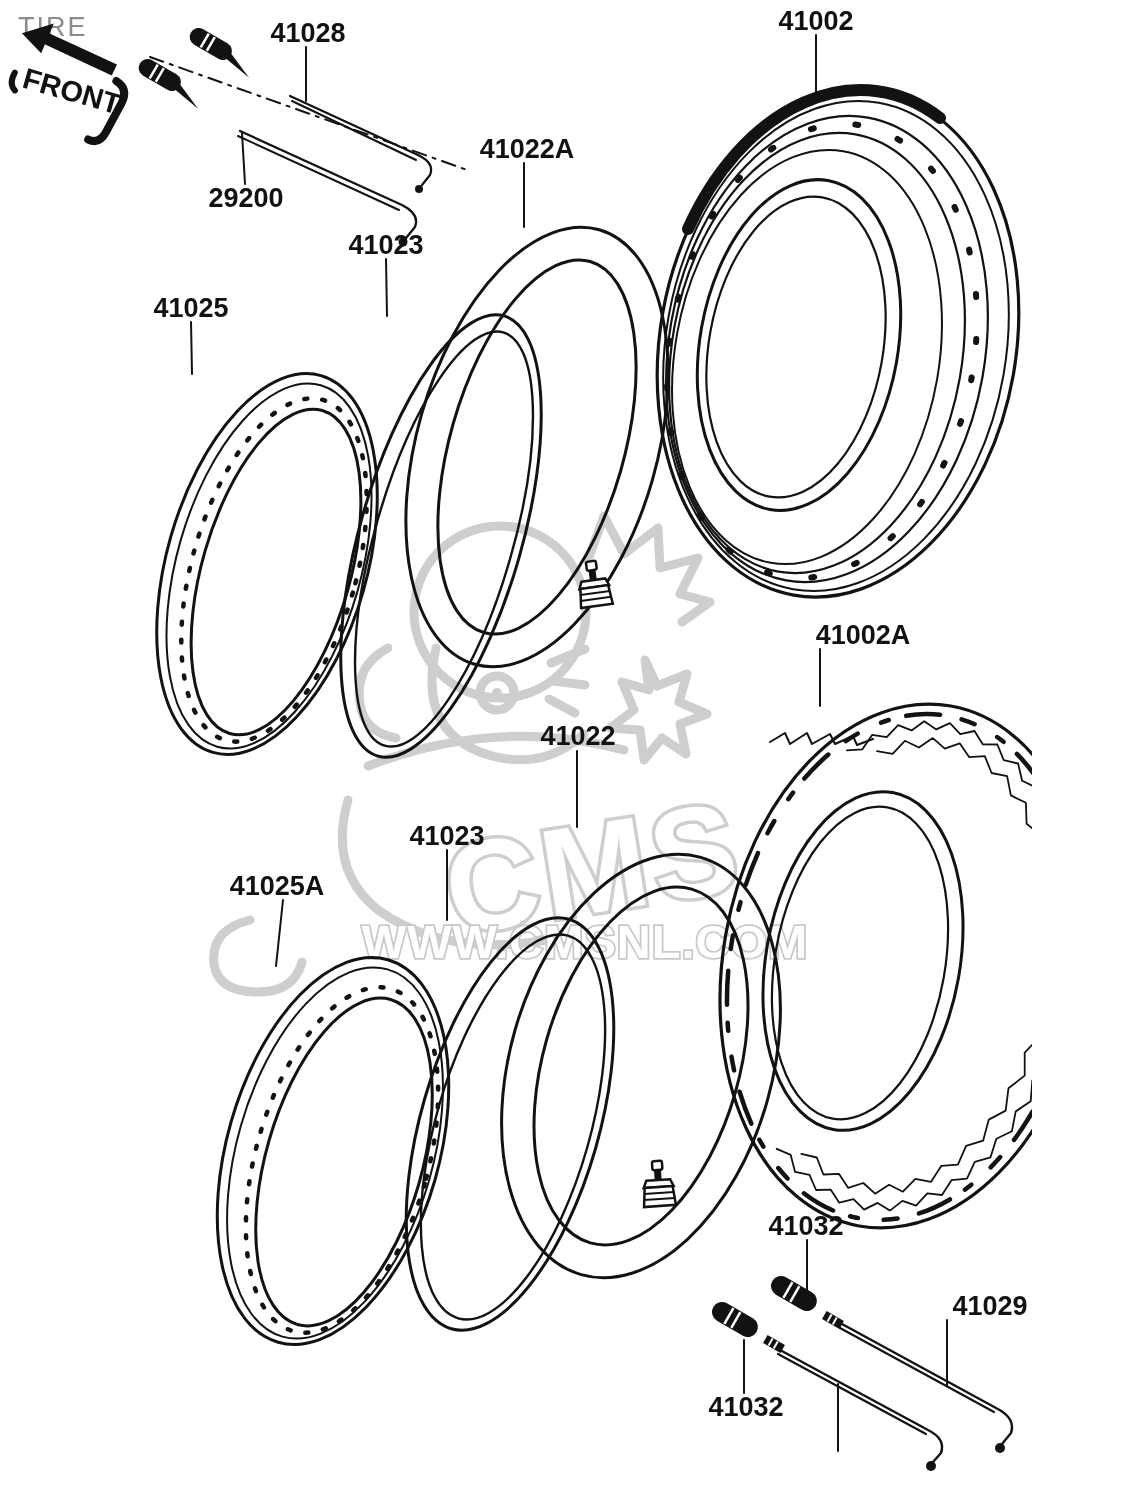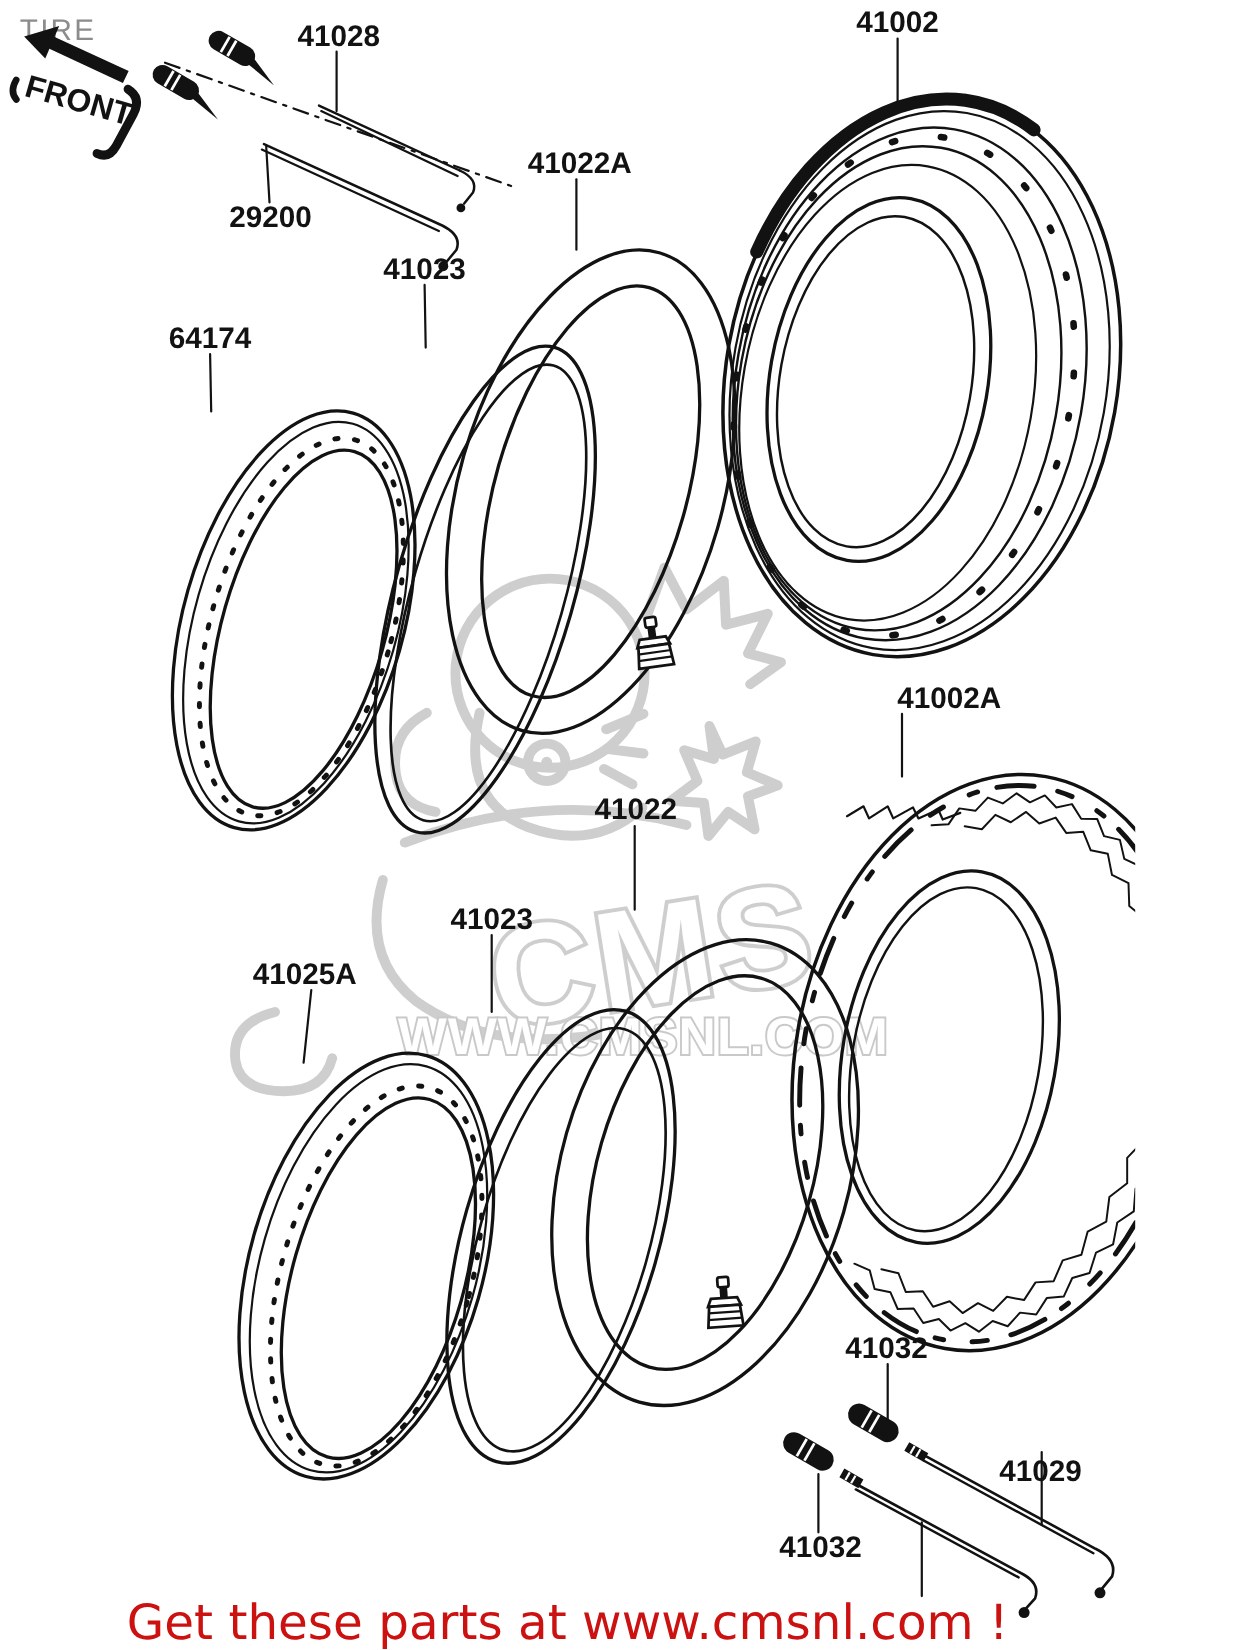--- a/index.html
+++ b/index.html
@@ -215,26 +215,25 @@
         <line x1="744" y1="1393" x2="744" y2="1340"></line>
         <line x1="838" y1="1451" x2="838" y2="1384"></line>
       </g>
   </svg>
 
   <div id="labels-layer">
       <div class="part-label" style="left: 308px; top: 33px;">41028</div>
       <div class="part-label" style="left: 246px; top: 198px;">29200</div>
       <div class="part-label" style="left: 527px; top: 149px;">41022A</div>
       <div class="part-label" style="left: 386px; top: 245px;">41023</div>
-      <div class="part-label" style="left: 191px; top: 308px;">64174</div>
+      <div class="part-label" style="left: 191px; top: 308px;">41025</div>
       <div class="part-label" style="left: 816px; top: 21px;">41002</div>
       <div class="part-label" style="left: 838px; top: 635px; margin-left: 25px;">41002A</div>
       <div class="part-label" style="left: 578px; top: 736px;">41022</div>
       <div class="part-label" style="left: 447px; top: 836px;">41023</div>
       <div class="part-label" style="left: 277px; top: 886px; text-align: center;">41025A</div>
       <div class="part-label" style="left: 806px; top: 1226px;">41032</div>
-      <div class="part-label" style="left: 946px; top: 1306px; margin-top: 32px;">41029</div>
+      <div class="part-label" style="left: 990px; top: 1306px;">41029</div>
       <div class="part-label" style="left: 746px; top: 1407px;">41032</div>
       <div class="part-label" style="left: 839px; top: 1518px;">41030</div>
     </div>
 
-  <div id="footer-promo" style="color: rgb(204, 17, 17);">Get these parts at www.cmsnl.com !</div>
 </div>
 
 </body></html>

